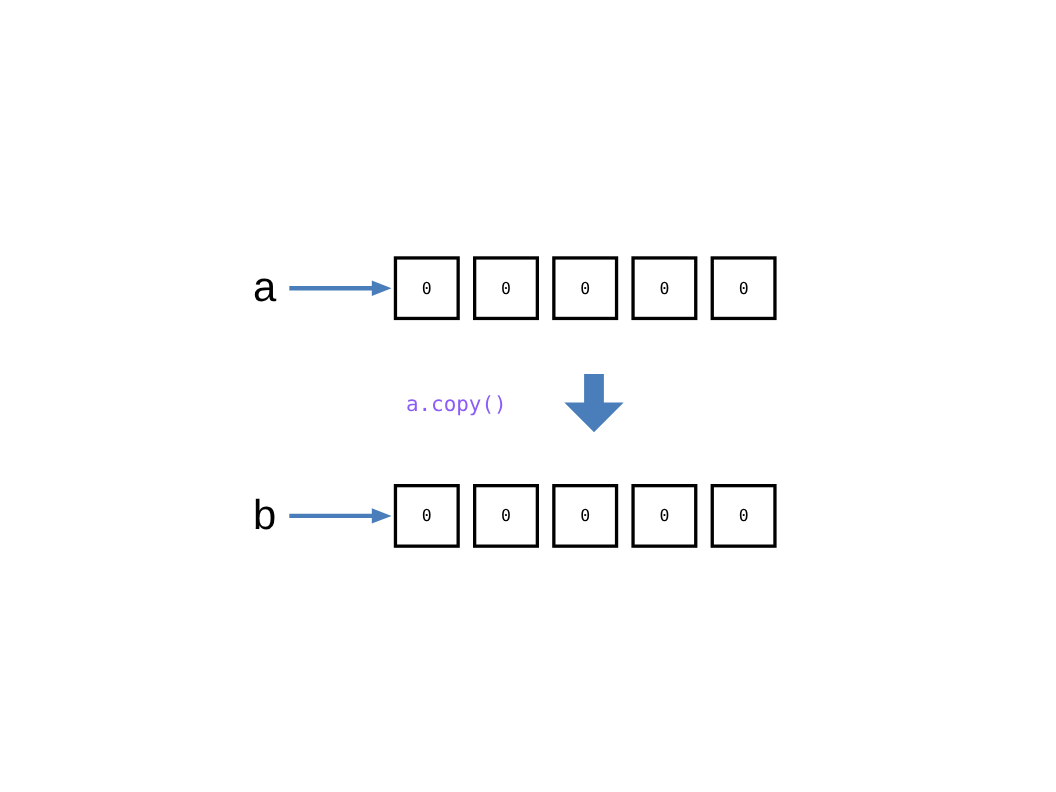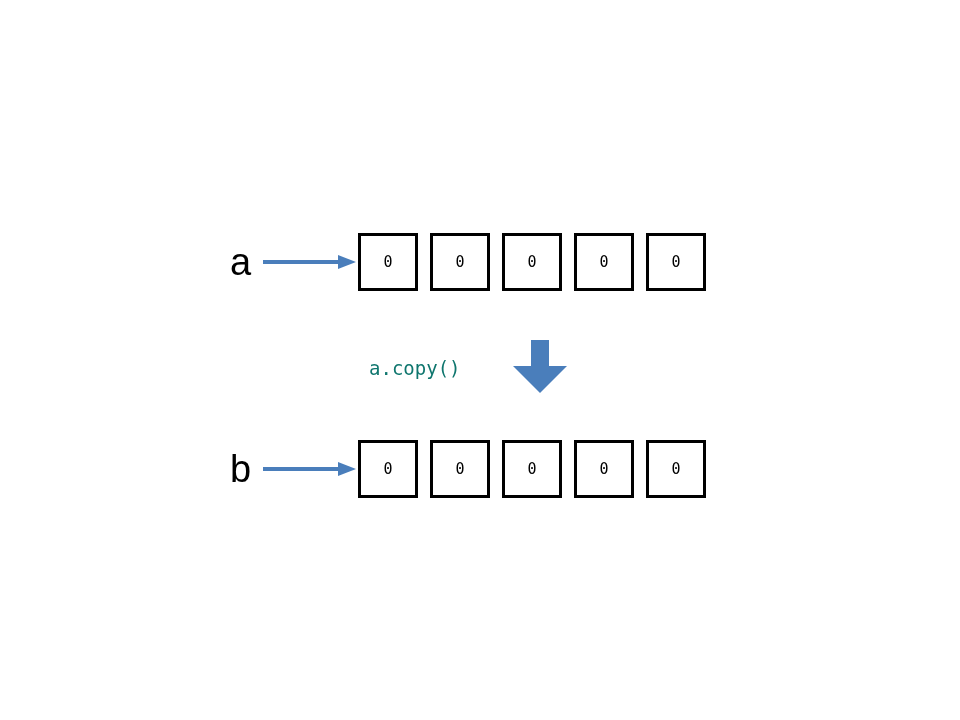--- a/index.html
+++ b/index.html
@@ -63,21 +63,21 @@
     color: #000000;
     white-space: pre;
   }
 
   
   .op-label {
     position: absolute;
     font-family: "DejaVu Sans Mono", "Liberation Mono", monospace;
     font-size: 19px;
     line-height: 1;
-    color: #0f766e;
+    color: #8b5cf6;
     white-space: pre;
   }
 
   
   .down-arrow {
     position: absolute;
   }
 </style>
 </head>
 <body>

